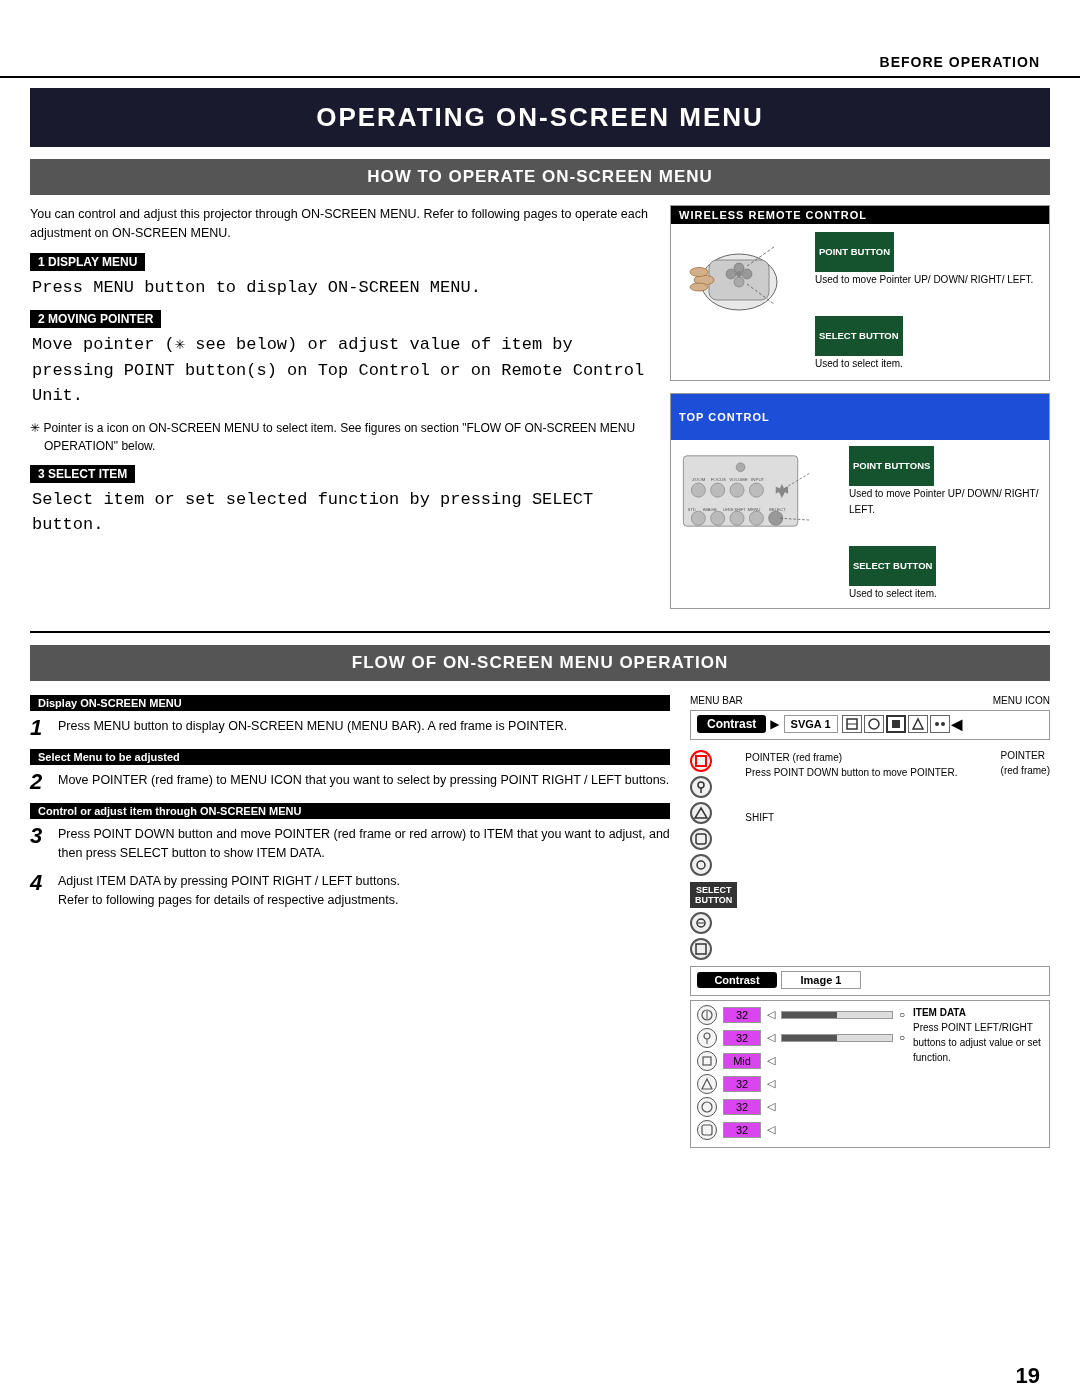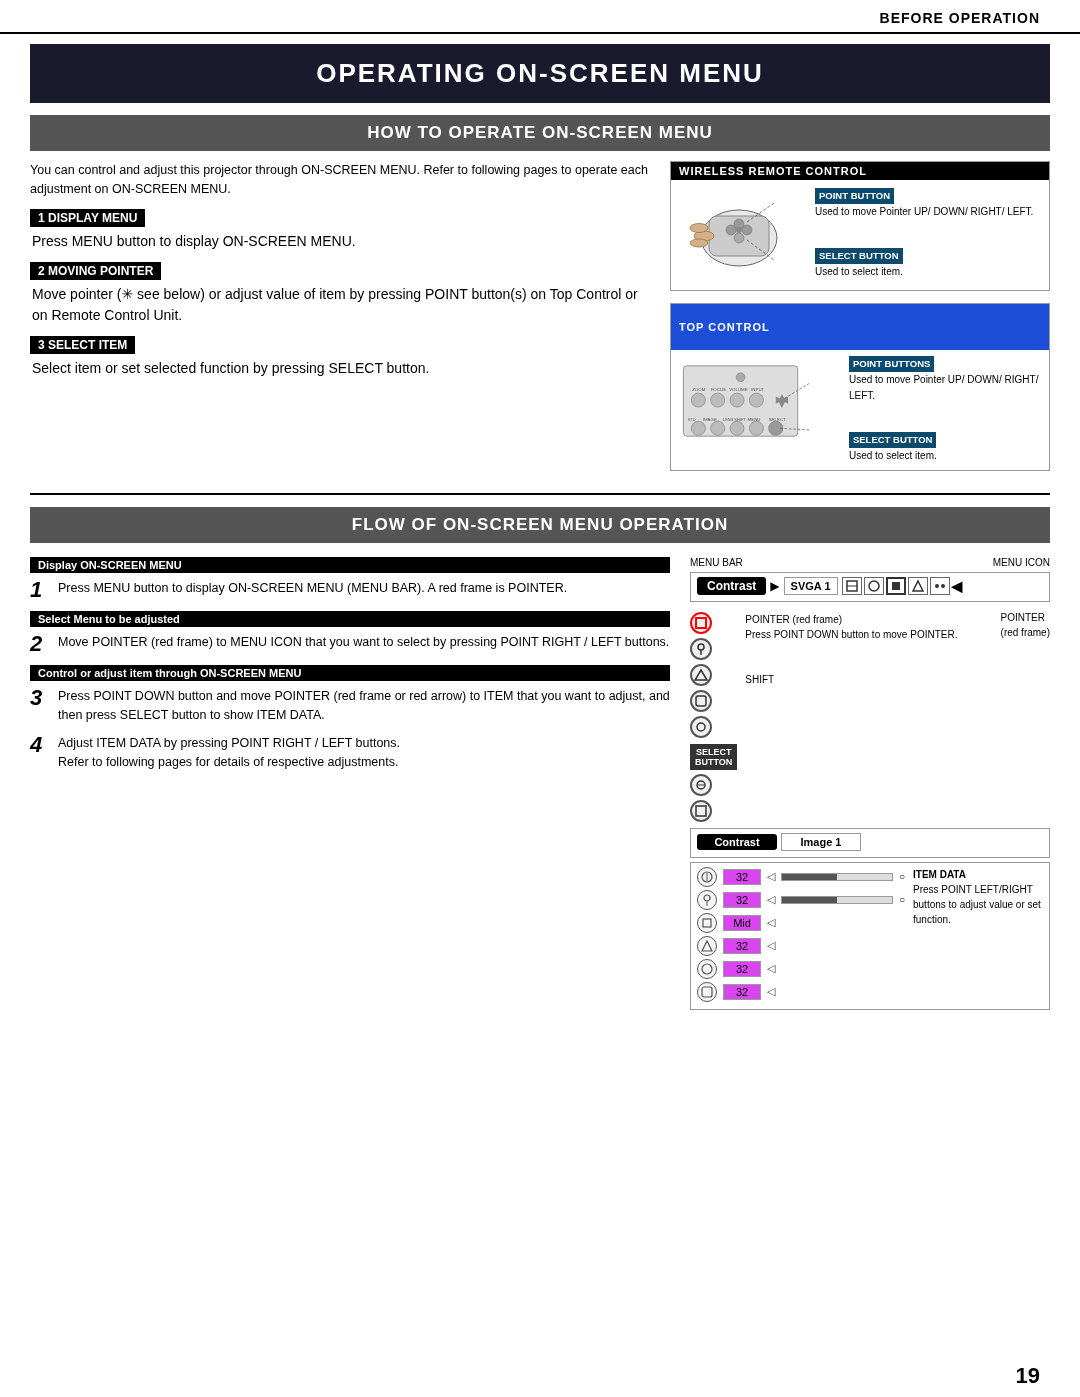--- a/index.html
+++ b/index.html
@@ -14,20 +14,21 @@
     }
 
     
     .before-operation {
       text-align: right;
       padding: 10px 40px 6px 16px;
       font-size: 14px;
       font-weight: bold;
       letter-spacing: 1px;
       border-bottom: 2px solid #000;
+      margin-top: 44px;
     }
 
     
     .main-title-bar {
       background: #1a1a2e;
       color: #fff;
       text-align: center;
       padding: 14px 0;
       margin: 0 30px;
       margin-top: 10px;
@@ -83,23 +84,24 @@
     .subsection-label {
       background: #000;
       color: #fff;
       font-weight: bold;
       font-size: 12px;
       padding: 2px 8px;
       display: inline-block;
       margin-bottom: 4px;
     }
     .subsection-text {
-      font-size: 14px;
+      font-size: 17px;
       line-height: 1.5;
       padding-left: 2px;
+      font-family: Liberation Mono, monospace;
     }
 
     
     .note-text {
       font-size: 12px;
       line-height: 1.5;
       margin: 6px 0 10px 0;
       padding-left: 14px;
       text-indent: -14px;
     }
@@ -338,25 +340,25 @@
       margin-bottom: 6px;
       display: block;
     }
 
     .annotations-right {
       font-size: 10.5px;
       line-height: 1.5;
       margin-left: 6px;
     }
     .ann-label-black {
-      background: #0c4a6e;
+      background: #14532d;
       color: #fff;
       font-size: 9.5px;
       font-weight: bold;
-      padding: 1px 4px;
+      padding: 13px 4px;
       display: inline-block;
     }
   </style>
 </head>
 <body>
 
 <div class="before-operation">
   <span>BEFORE OPERATION</span>
 </div>
 
@@ -376,20 +378,21 @@
     <div class="subsection">
       <span class="subsection-label">1  DISPLAY MENU</span>
       <p class="subsection-text">Press MENU button to display ON-SCREEN MENU.</p>
     </div>
 
     <div class="subsection">
       <span class="subsection-label">2  MOVING POINTER</span>
       <p class="subsection-text">Move pointer (✳ see below) or adjust value of item by pressing POINT button(s) on Top Control or on Remote Control Unit.</p>
     </div>
 
+    <p class="note-text">✳  Pointer is a icon on ON-SCREEN MENU to select item. See figures on section "FLOW OF ON-SCREEN MENU OPERATION" below.</p>
 
     <div class="subsection">
       <span class="subsection-label">3  SELECT ITEM</span>
       <p class="subsection-text">Select item or set selected function by pressing SELECT button.</p>
     </div>
   </div>
 
   <div class="right-col">
 
     <div class="remote-box">

